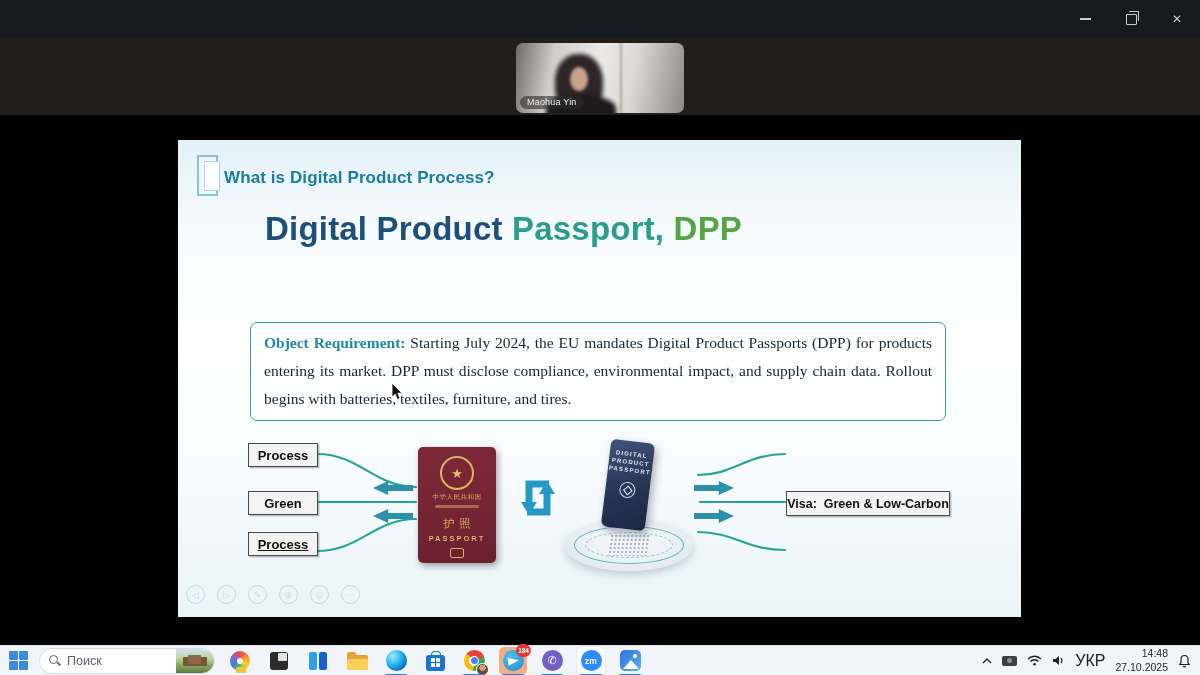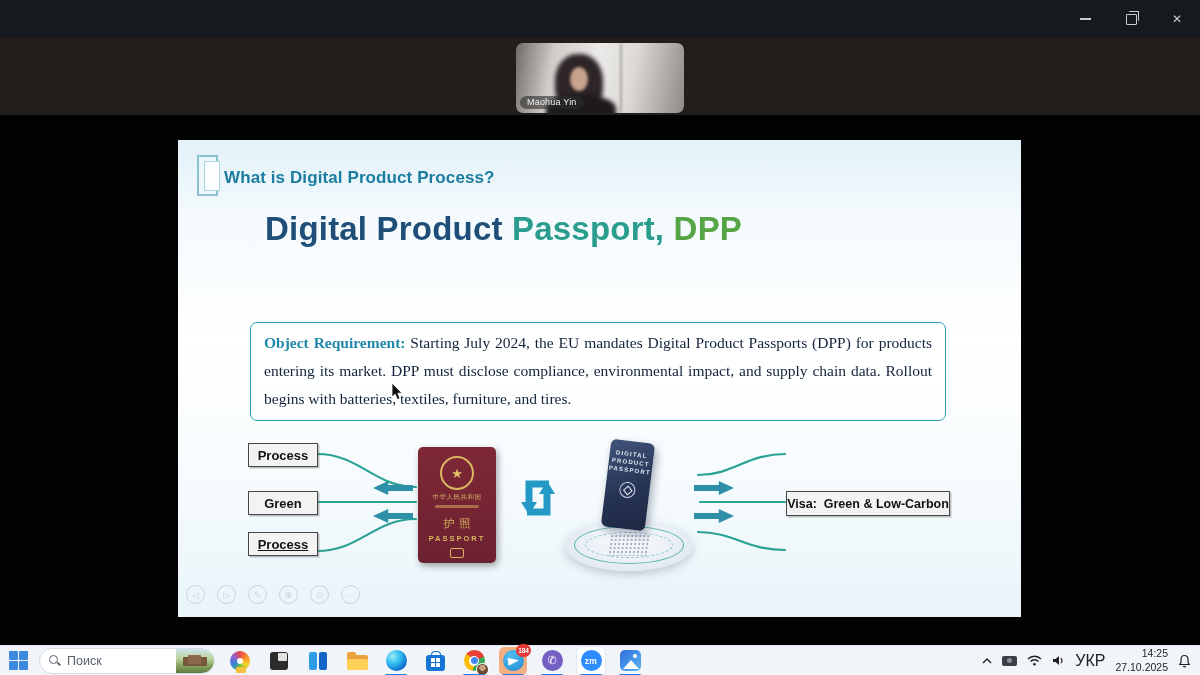--- a/index.html
+++ b/index.html
@@ -321,21 +321,21 @@
         <path d="M1,4 A9,9 0 0 1 14,4" fill="none" stroke="#222" stroke-width="1.4"></path>
         <path d="M3.5,6.5 A5.5,5.5 0 0 1 11.5,6.5" fill="none" stroke="#222" stroke-width="1.4"></path>
         <circle cx="7.5" cy="9.3" r="1.3" fill="#222"></circle>
       </svg>
       <svg width="13" height="11" viewBox="0 0 13 11">
         <polygon points="1,4 3.5,4 7,1 7,10 3.5,7 1,7" fill="#222"></polygon>
         <path d="M9,3 A4,4 0 0 1 9,8" fill="none" stroke="#222" stroke-width="1.2"></path>
       </svg>
       <span class="lang">УКР</span>
       <span class="clock">
-        <span>14:25</span>
+        <span>14:48</span>
         <span>27.10.2025</span>
       </span>
       <svg width="13" height="14" viewBox="0 0 13 14">
         <path d="M6.5,1.5 C4,1.5 3,3.5 3,5.5 L3,8.5 L1.8,10.5 L11.2,10.5 L10,8.5 L10,5.5 C10,3.5 9,1.5 6.5,1.5 Z" fill="none" stroke="#222" stroke-width="1.2"></path>
         <path d="M5.3,12 A1.3,1.3 0 0 0 7.7,12" fill="none" stroke="#222" stroke-width="1.2"></path>
       </svg>
     </div>
   </div>
 
 </div>

